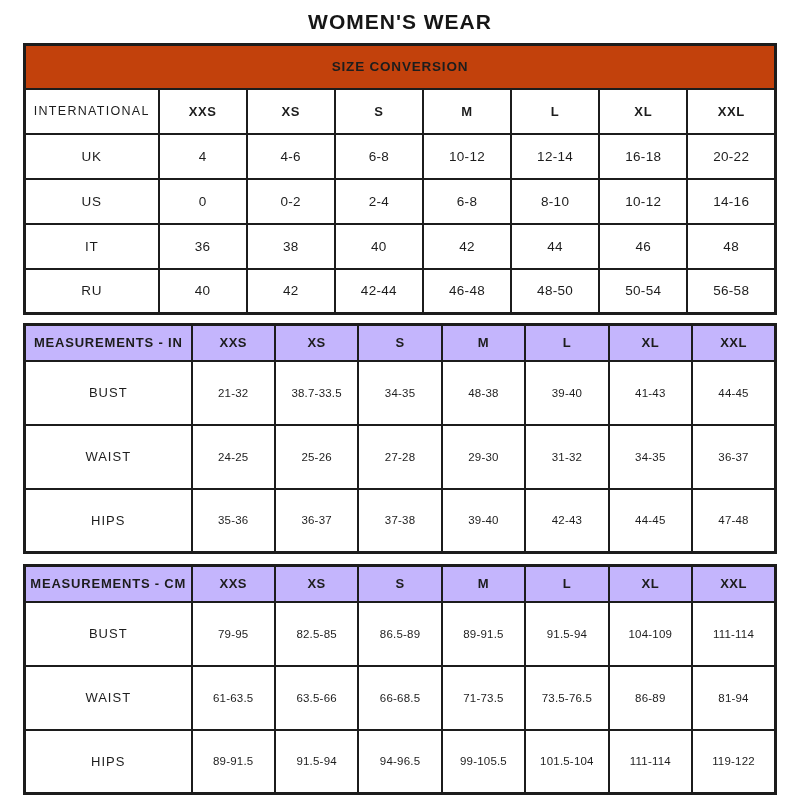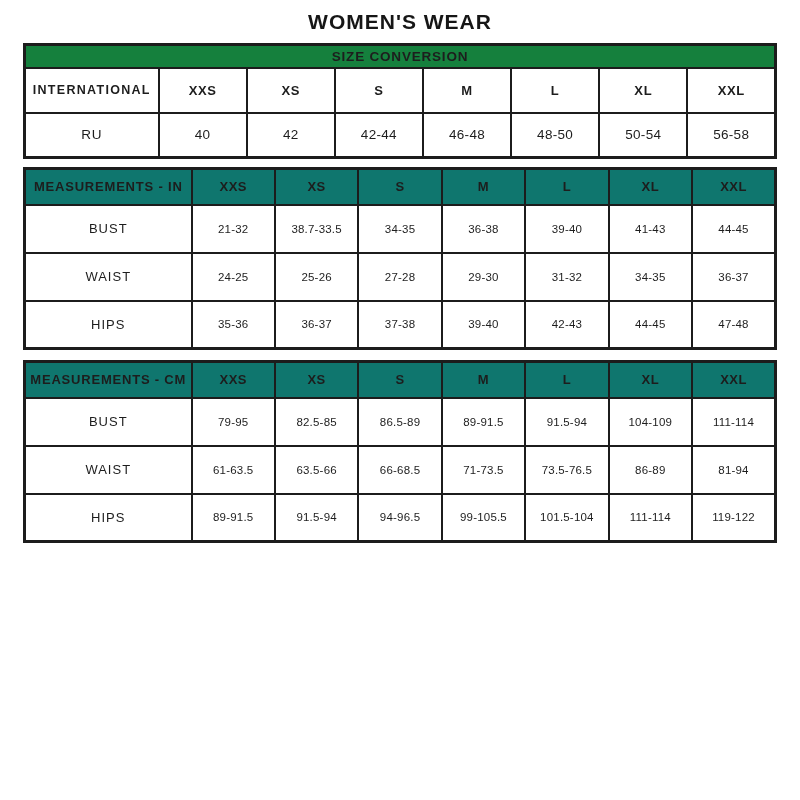--- a/index.html
+++ b/index.html
@@ -18,37 +18,37 @@
     border: 3px solid #1c1c1c;
   }
   table.t th, table.t td {
     border: 2px solid #1c1c1c; text-align: center; vertical-align: middle;
     padding: 0; overflow: hidden; white-space: nowrap;
   }
   
   .t1 { margin-top: 9px; }
   .t1 .c-first { width: 134px; }
   .t1-title th {
-    height: 23px; background: #15803d;
+    height: 44px; background: #c2410c;
     font-size: 13.5px; font-weight: bold; letter-spacing: 0.8px;
   }
   .t1-cols th { height: 45px; font-size: 13px; font-weight: bold; letter-spacing: 0.6px; }
-  .t1-cols th.first { font-weight: bold; font-size: 12.5px; letter-spacing: 1.3px; }
+  .t1-cols th.first { font-weight: normal; font-size: 12.5px; letter-spacing: 1.3px; }
   .t1 tbody td { height: 45px; font-size: 13.5px; letter-spacing: 0.3px; }
   .t1 tbody td.row-label { letter-spacing: 0.8px; }
   
   .t2 { margin-top: 8px; }
   .t3 { margin-top: 10px; }
   .tm .c-first { width: 167px; }
   .m-cols th {
-    height: 36px; background: #0f766e;
+    height: 36px; background: #c4b5fd;
     font-size: 13px; font-weight: bold; letter-spacing: 0.4px;
   }
   .m-cols th.m-title { letter-spacing: 0.8px; }
-  .tm tbody td { height: 48px; font-size: 11.5px; letter-spacing: 0.2px; }
+  .tm tbody td { height: 64px; font-size: 11.5px; letter-spacing: 0.2px; }
   .tm tbody td.row-label { font-size: 13px; letter-spacing: 1px; }
 </style>
 </head>
 <body>
 
 <div class="page">
 
   <h1 class="title">WOMEN'S WEAR</h1>
 
   <table class="t t1">
@@ -72,20 +72,50 @@
           <th>XS</th>
           <th>S</th>
           <th>M</th>
           <th>L</th>
           <th>XL</th>
           <th>XXL</th>
         </tr>
     </thead>
     <tbody id="sc-body">
         <tr>
+          <td class="row-label">UK</td>
+          <td>4</td>
+          <td>4-6</td>
+          <td>6-8</td>
+          <td>10-12</td>
+          <td>12-14</td>
+          <td>16-18</td>
+          <td>20-22</td>
+        </tr>
+        <tr>
+          <td class="row-label">US</td>
+          <td>0</td>
+          <td>0-2</td>
+          <td>2-4</td>
+          <td>6-8</td>
+          <td>8-10</td>
+          <td>10-12</td>
+          <td>14-16</td>
+        </tr>
+        <tr>
+          <td class="row-label">IT</td>
+          <td>36</td>
+          <td>38</td>
+          <td>40</td>
+          <td>42</td>
+          <td>44</td>
+          <td>46</td>
+          <td>48</td>
+        </tr>
+        <tr>
           <td class="row-label">RU</td>
           <td>40</td>
           <td>42</td>
           <td>42-44</td>
           <td>46-48</td>
           <td>48-50</td>
           <td>50-54</td>
           <td>56-58</td>
         </tr>
       </tbody>
@@ -113,21 +143,21 @@
           <th>XL</th>
           <th>XXL</th>
         </tr>
     </thead>
     <tbody id="min-body">
         <tr>
           <td class="row-label">BUST</td>
           <td>21-32</td>
           <td>38.7-33.5</td>
           <td>34-35</td>
-          <td>36-38</td>
+          <td>48-38</td>
           <td>39-40</td>
           <td>41-43</td>
           <td>44-45</td>
         </tr>
         <tr>
           <td class="row-label">WAIST</td>
           <td>24-25</td>
           <td>25-26</td>
           <td>27-28</td>
           <td>29-30</td>

